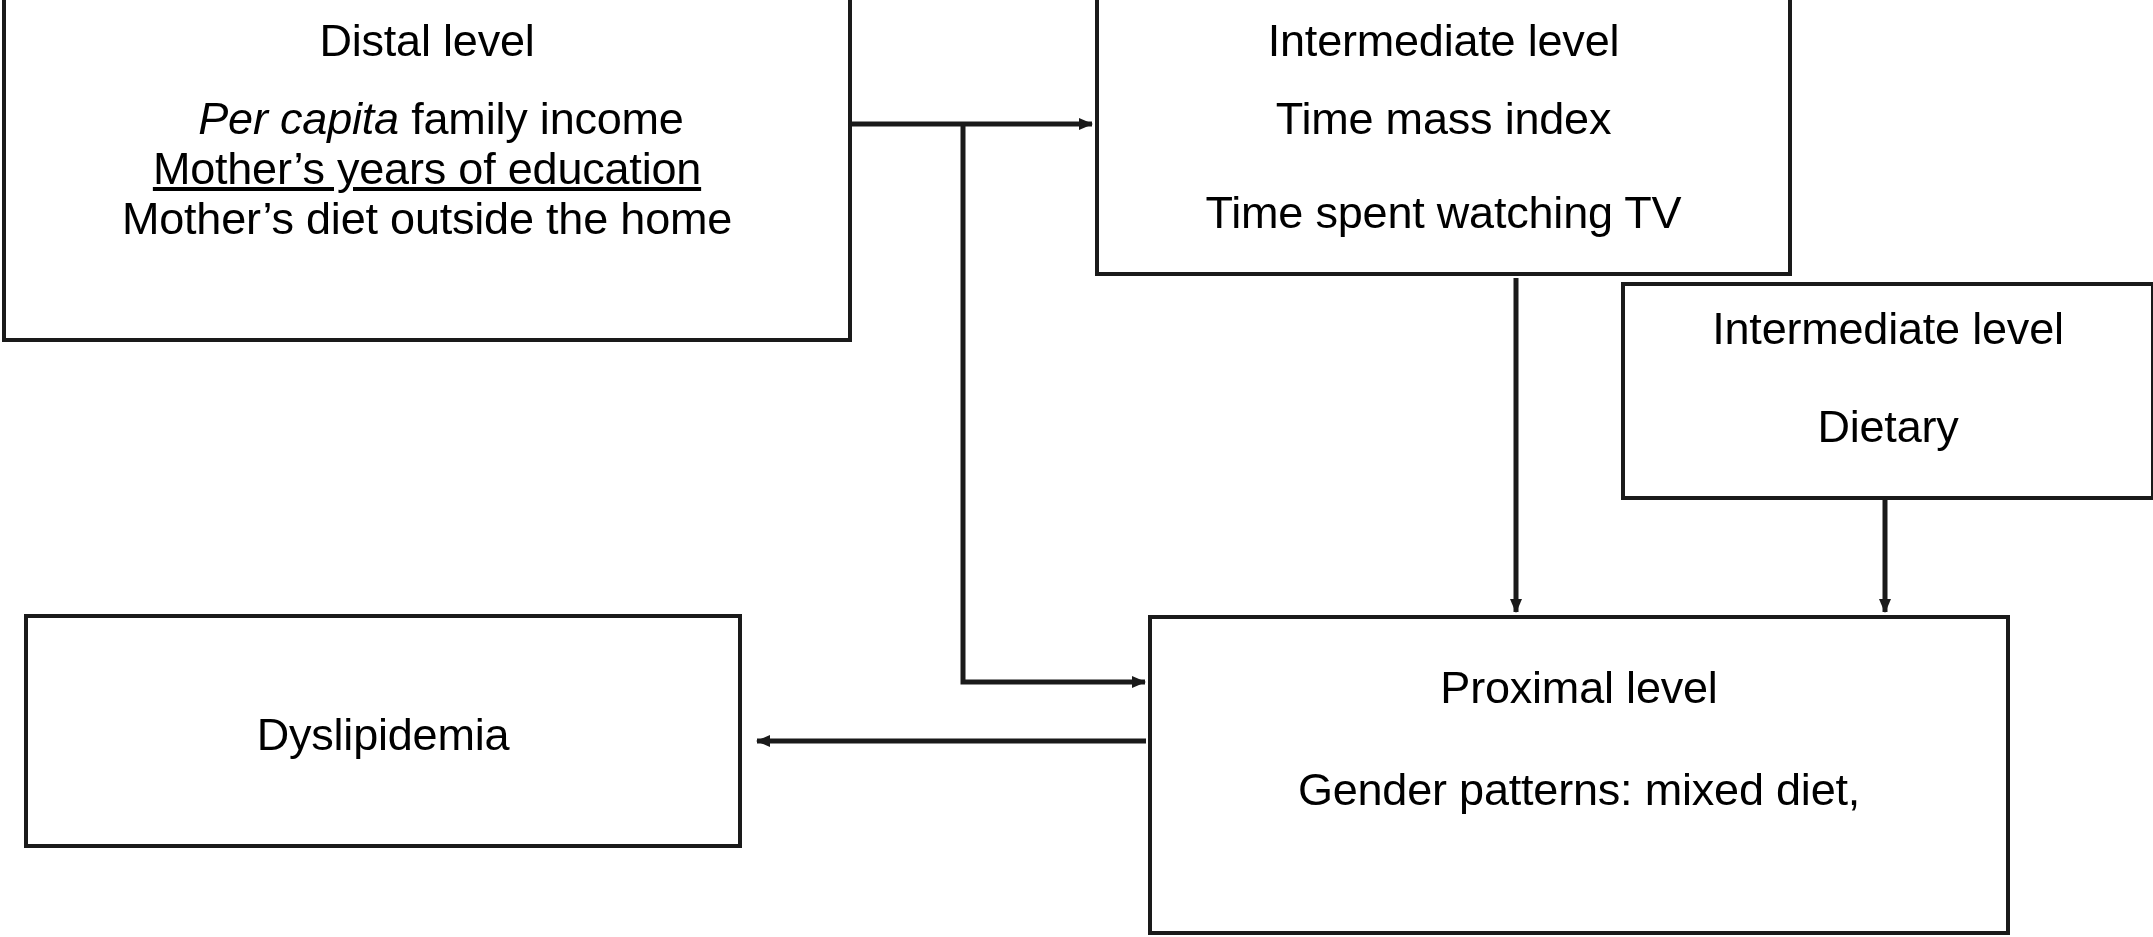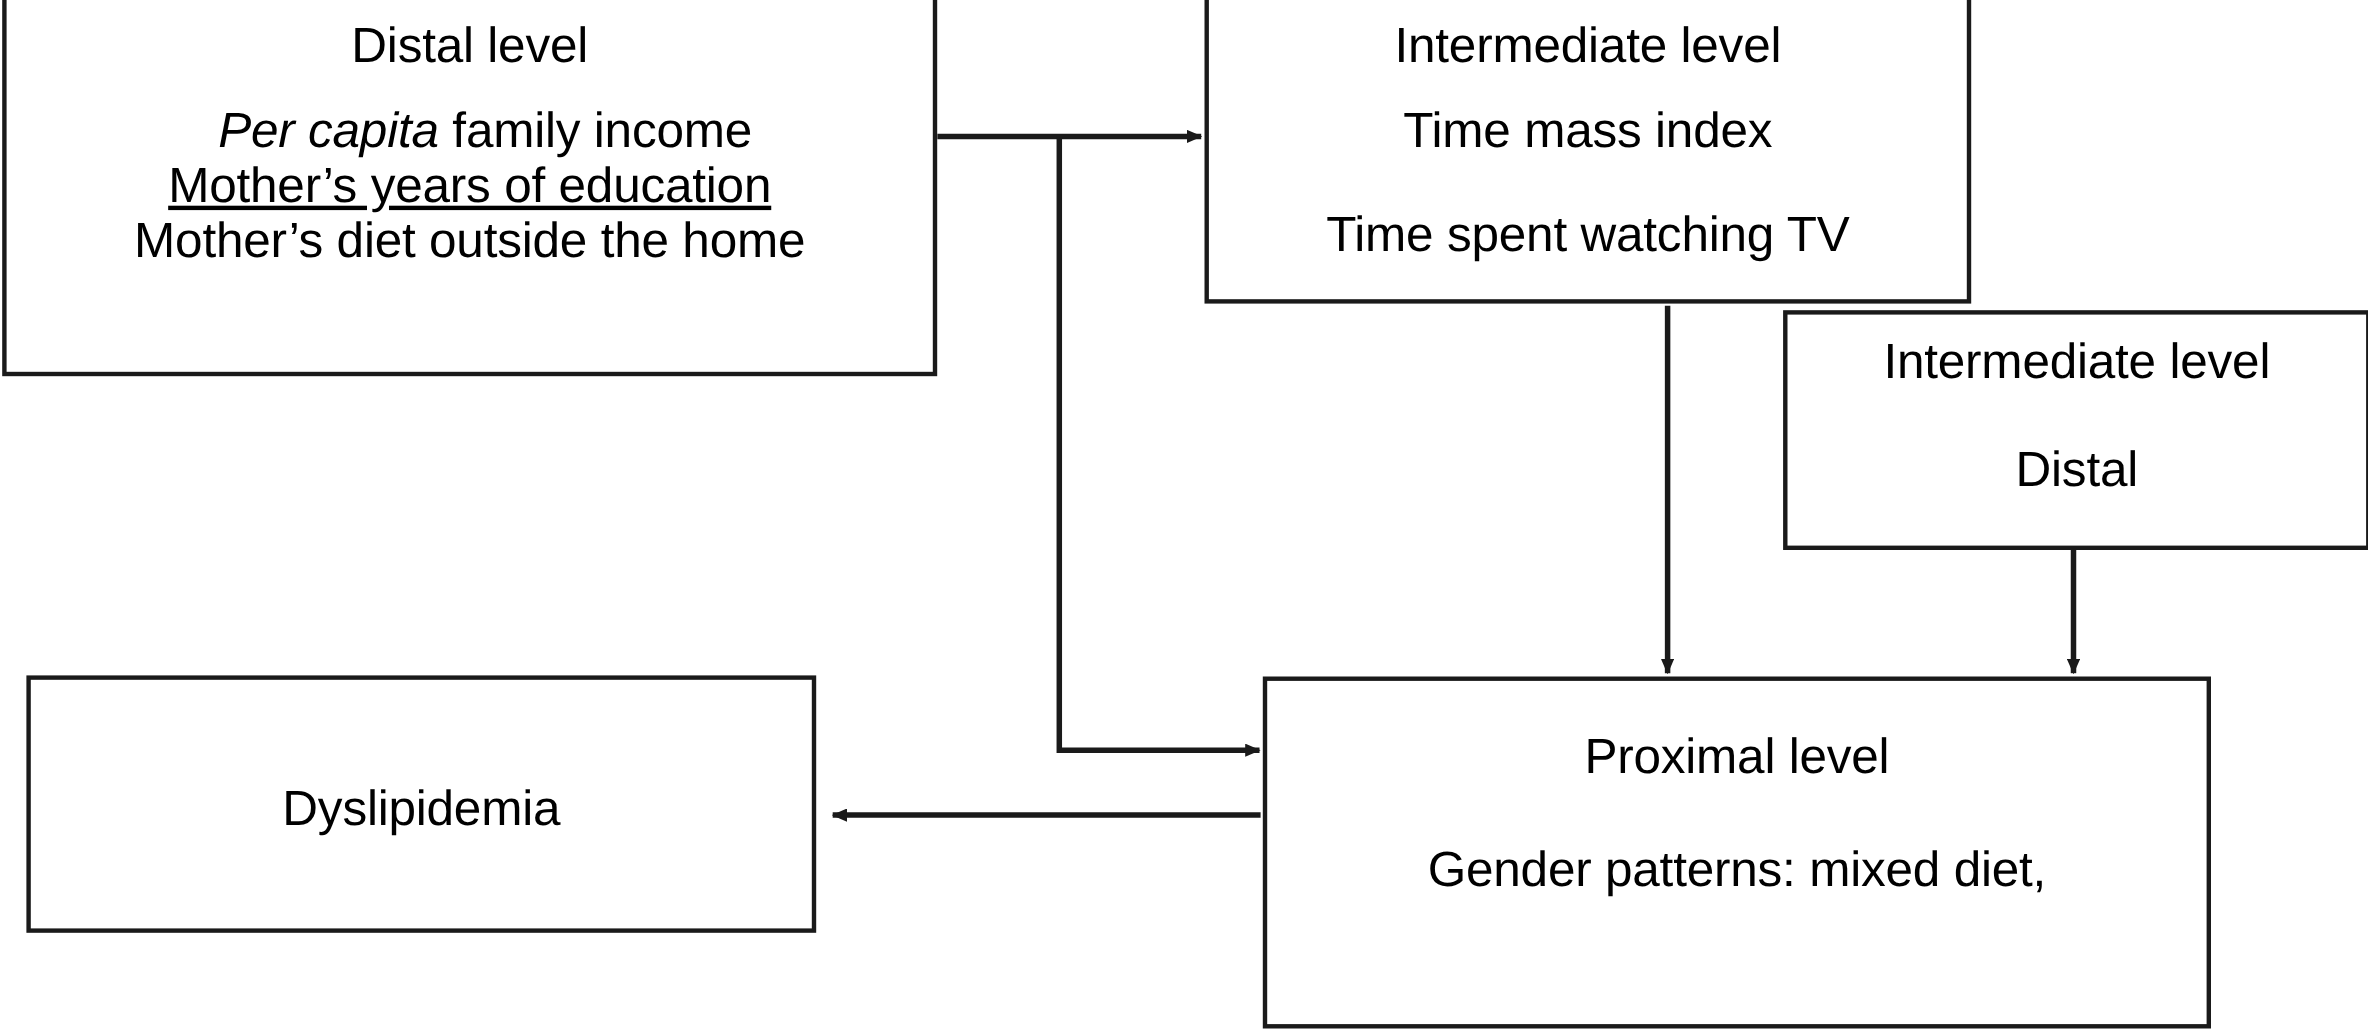--- a/index.html
+++ b/index.html
@@ -94,21 +94,21 @@
   </div>
 
   <div class="node" id="node-intermediate">
     <div class="node-text node-title" style="top: 18px;">Intermediate level</div>
     <div class="node-text node-body" style="top: 96px;">Time mass index</div>
     <div class="node-text node-body" style="top: 163px; margin-top: 27px;">Time spent watching TV</div>
   </div>
 
   <div class="node" id="node-gender">
     <div class="node-text node-title" style="top: 18px;">Intermediate level</div>
-    <div class="node-text node-body" style="top: 116px;">Distal</div>
+    <div class="node-text node-body" style="top: 116px;">Dietary</div>
   </div>
 
   <div class="node" id="node-proximal">
     <div class="node-text node-title" style="top: 44px;">Proximal level</div>
     <div class="node-text node-body" style="top: 146px;">Gender patterns: mixed diet,</div>
   </div>
 
   <div class="node" id="node-dyslipidemia">
     <div class="node-text node-body" style="top: 92px;">Dyslipidemia</div>
   </div>

